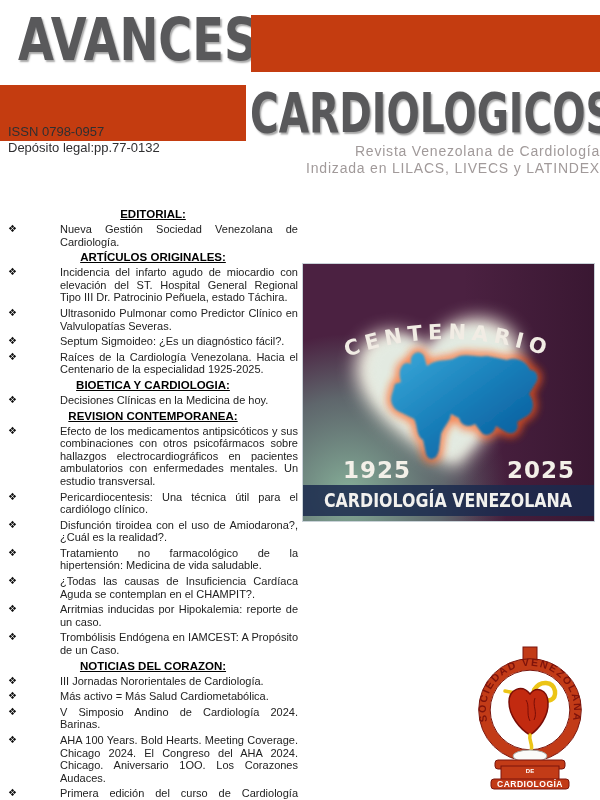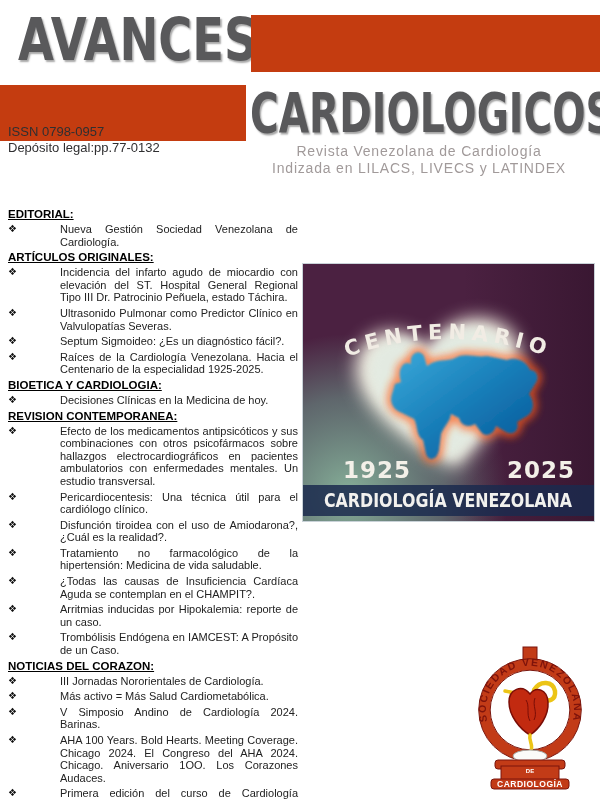--- a/index.html
+++ b/index.html
@@ -11,26 +11,26 @@
        transform:scaleX(0.80);transform-origin:left top;
        text-shadow:2px 2px 2px rgba(0,0,0,0.35);}
   .accent{background:#c43c10;}
   .bar-top{position:absolute;left:251px;top:15px;width:349px;height:57px;}
   .bar-left{position:absolute;left:0px;top:85px;width:246px;height:56px;}
   .title-line2{position:absolute;left:250px;top:80px;font-family:"DejaVu Sans",sans-serif;
        font-weight:bold;font-size:56px;color:#59595b;
        transform:scaleX(0.70);transform-origin:left top;white-space:nowrap;
        text-shadow:2px 2px 2px rgba(0,0,0,0.35);}
   .issn-block{position:absolute;left:8px;top:124px;font-size:13px;line-height:16px;color:#2f2f31;}
-  .subtitle{position:absolute;left:238px;top:143px;width:362px;text-align:center;
+  .subtitle{position:absolute;left:238px;top:143px;width:362px;text-align:right;
        color:#a19a9a;font-size:14px;line-height:17px;letter-spacing:0.8px;}
   
   .toc{position:absolute;left:8px;top:205px;width:290px;color:#222;}
   .toc-header{font-weight:bold;text-decoration:underline;font-size:11.5px;line-height:13px;
-       color:#000;margin:3px 0 2px 0;}
+       color:#000;margin:3px 0 2px 0;text-align:center;}
   .toc-item{display:flex;gap:5px;font-size:11px;line-height:12.6px;margin:0 0 3px 0;}
   .toc-item .bullet{flex:none;width:11px;font-size:10px;color:#111;}
   .toc-item-text{flex:1;text-align:justify;padding-left:36px;}
   
   .poster{position:absolute;left:302px;top:263px;width:291px;height:257px;
        border:1px solid #c9d2d8;box-sizing:content-box;}
   
   .logo{position:absolute;left:468px;top:646px;width:124px;height:148px;}
   
   .volume-line{position:absolute;left:0px;top:739px;width:570px;text-align:center;

